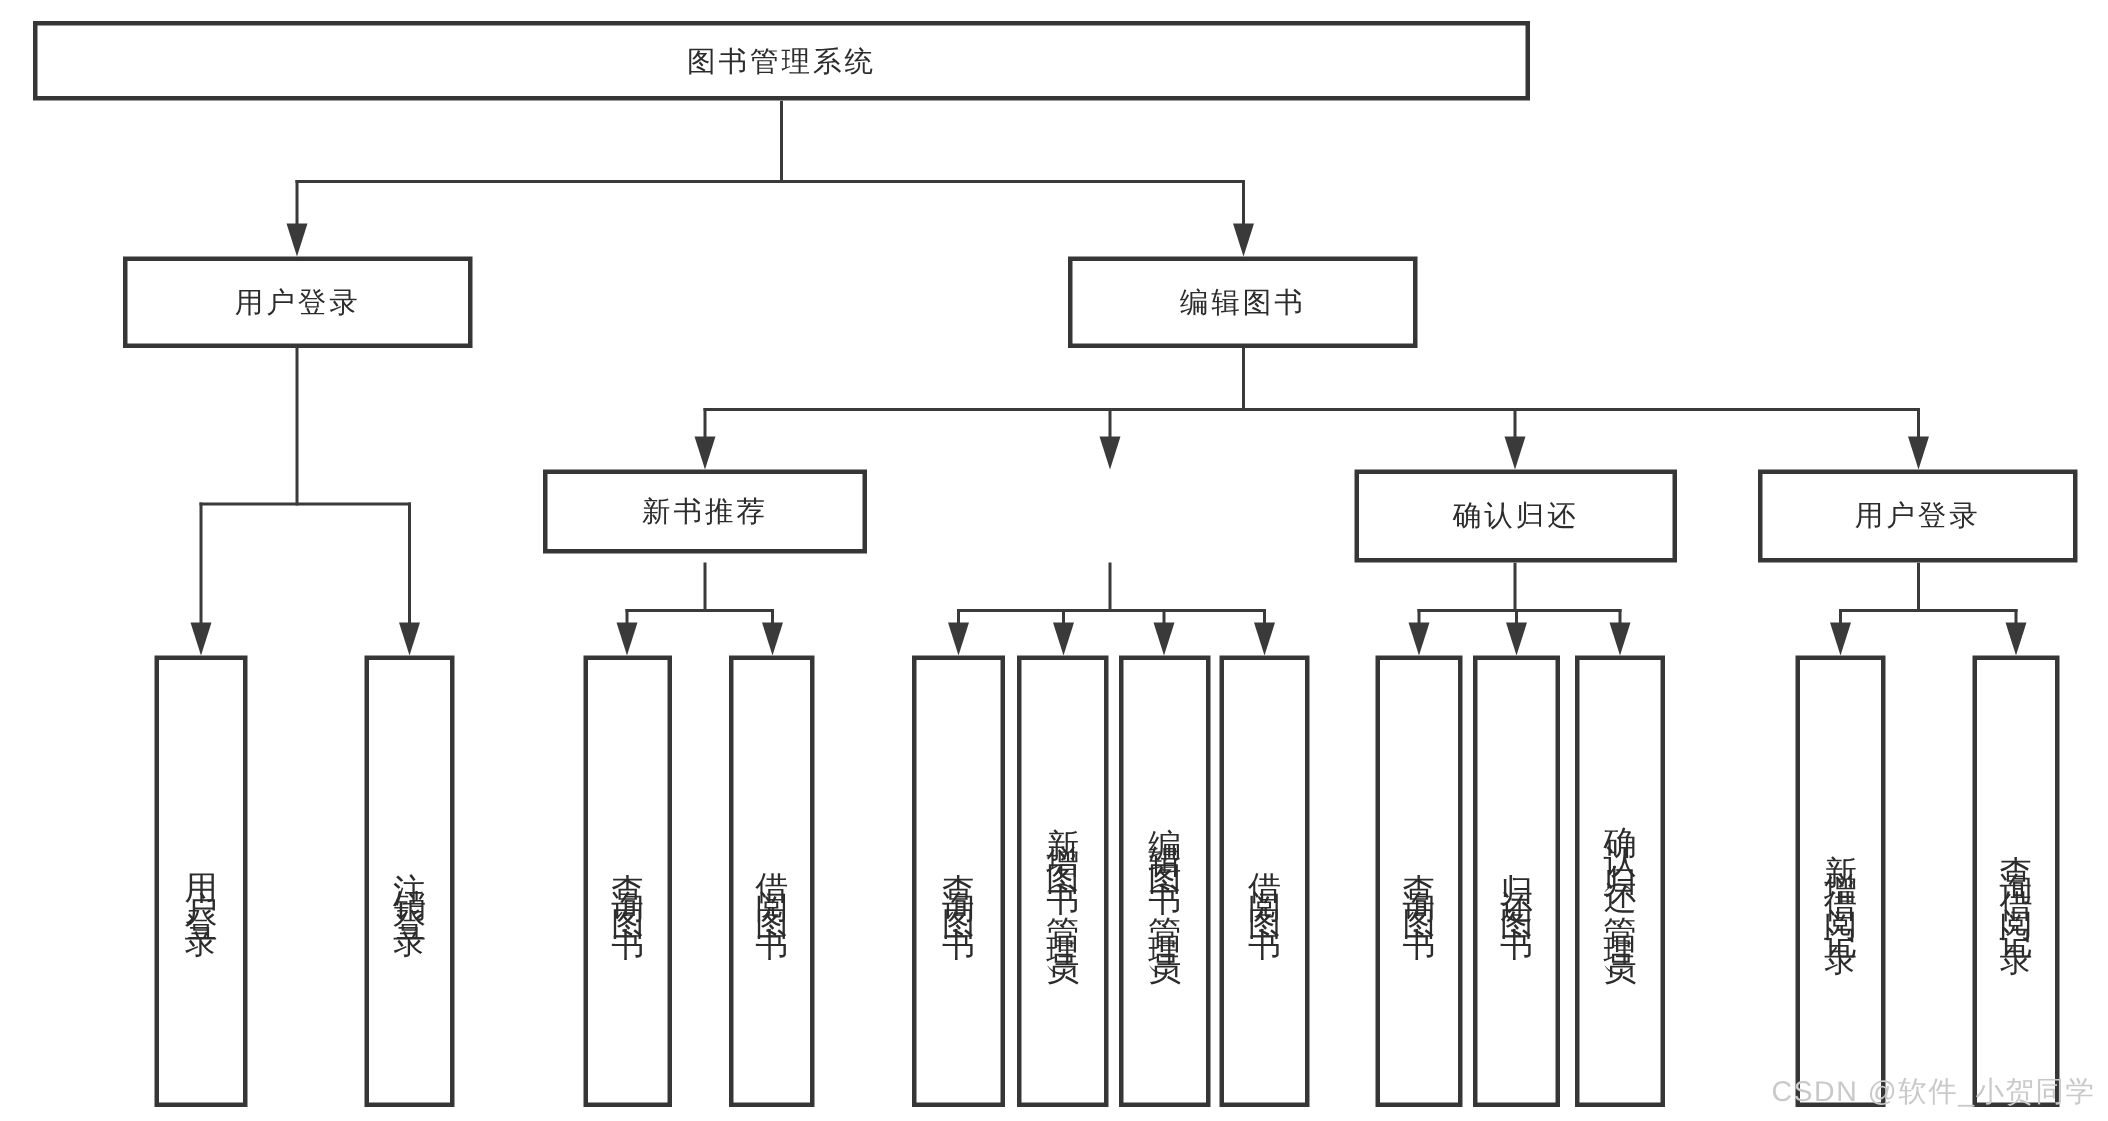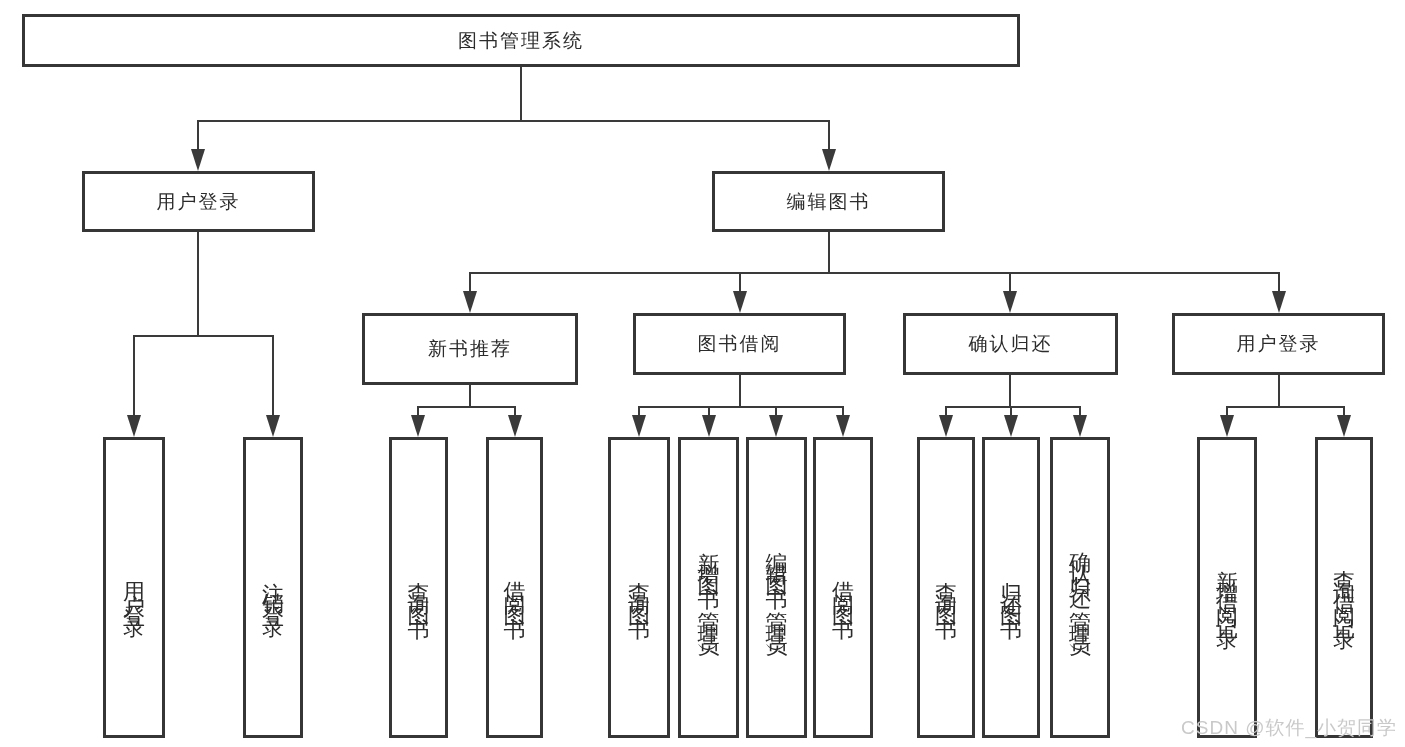--- a/index.html
+++ b/index.html
@@ -45,25 +45,22 @@
 <div id="canvas">
     <div class="node" style="left: 22px; top: 14px; width: 998px; height: 53px;">
       <span class="label">图书管理系统</span>
     </div>
     <div class="node" style="left: 82px; top: 171px; width: 233px; height: 61px;">
       <span class="label">用户登录</span>
     </div>
     <div class="node" style="left: 712px; top: 171px; width: 233px; height: 61px;">
       <span class="label">编辑图书</span>
     </div>
-    <div class="node" style="left: 362px; top: 313px; width: 216px; height: 72px;">
+    <div class="node" style="left: 362px; top: 313px; width: 216px; height: 56px;">
       <span class="label">新书推荐</span>
-    </div>
-    <div class="node" style="left: 633px; top: 313px; width: 213px; height: 62px;">
-      <span class="label">图书借阅</span>
     </div>
     <div class="node" style="left: 903px; top: 313px; width: 215px; height: 62px;">
       <span class="label">确认归还</span>
     </div>
     <div class="node" style="left: 1172px; top: 313px; width: 213px; height: 62px;">
       <span class="label">用户登录</span>
     </div>
     <div class="node vert" style="left: 103px; top: 437px; width: 62px; height: 301px;">
       <span class="label">用户登录</span>
     </div>

